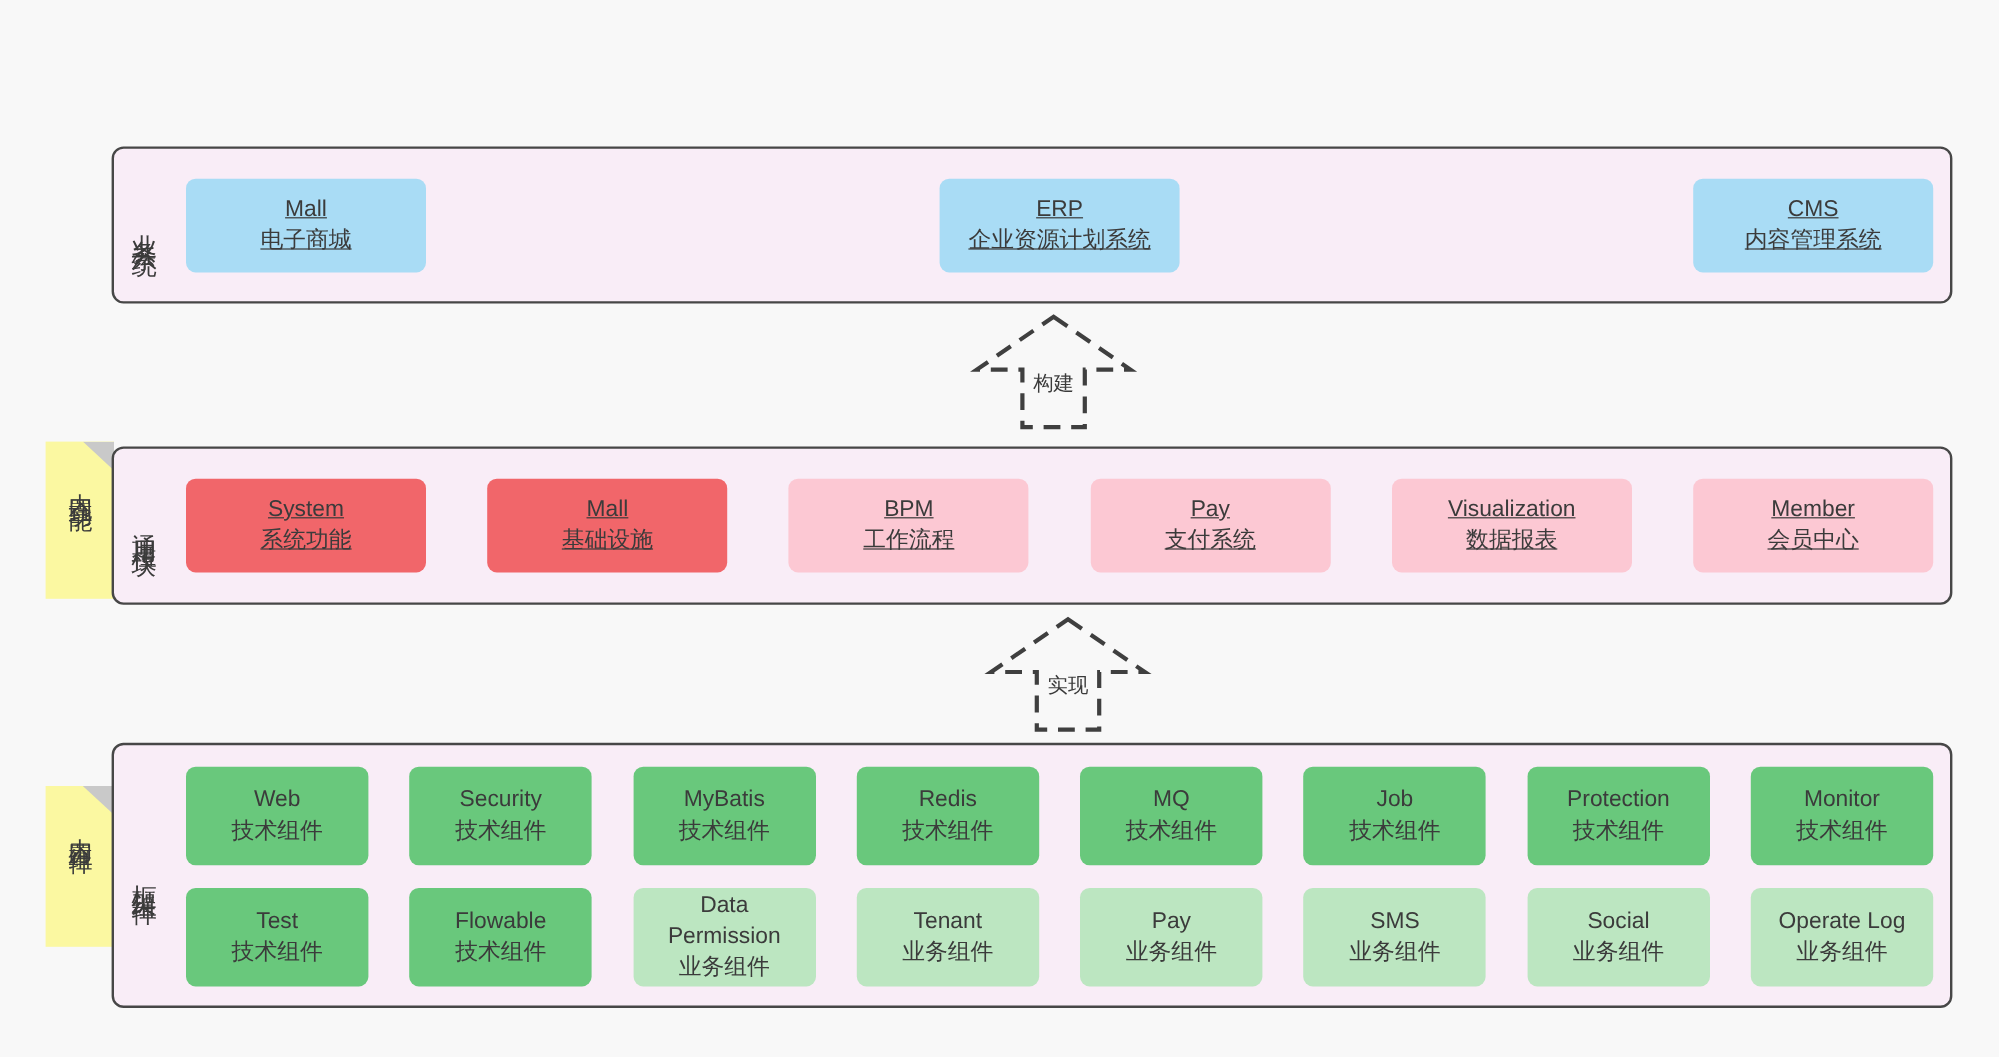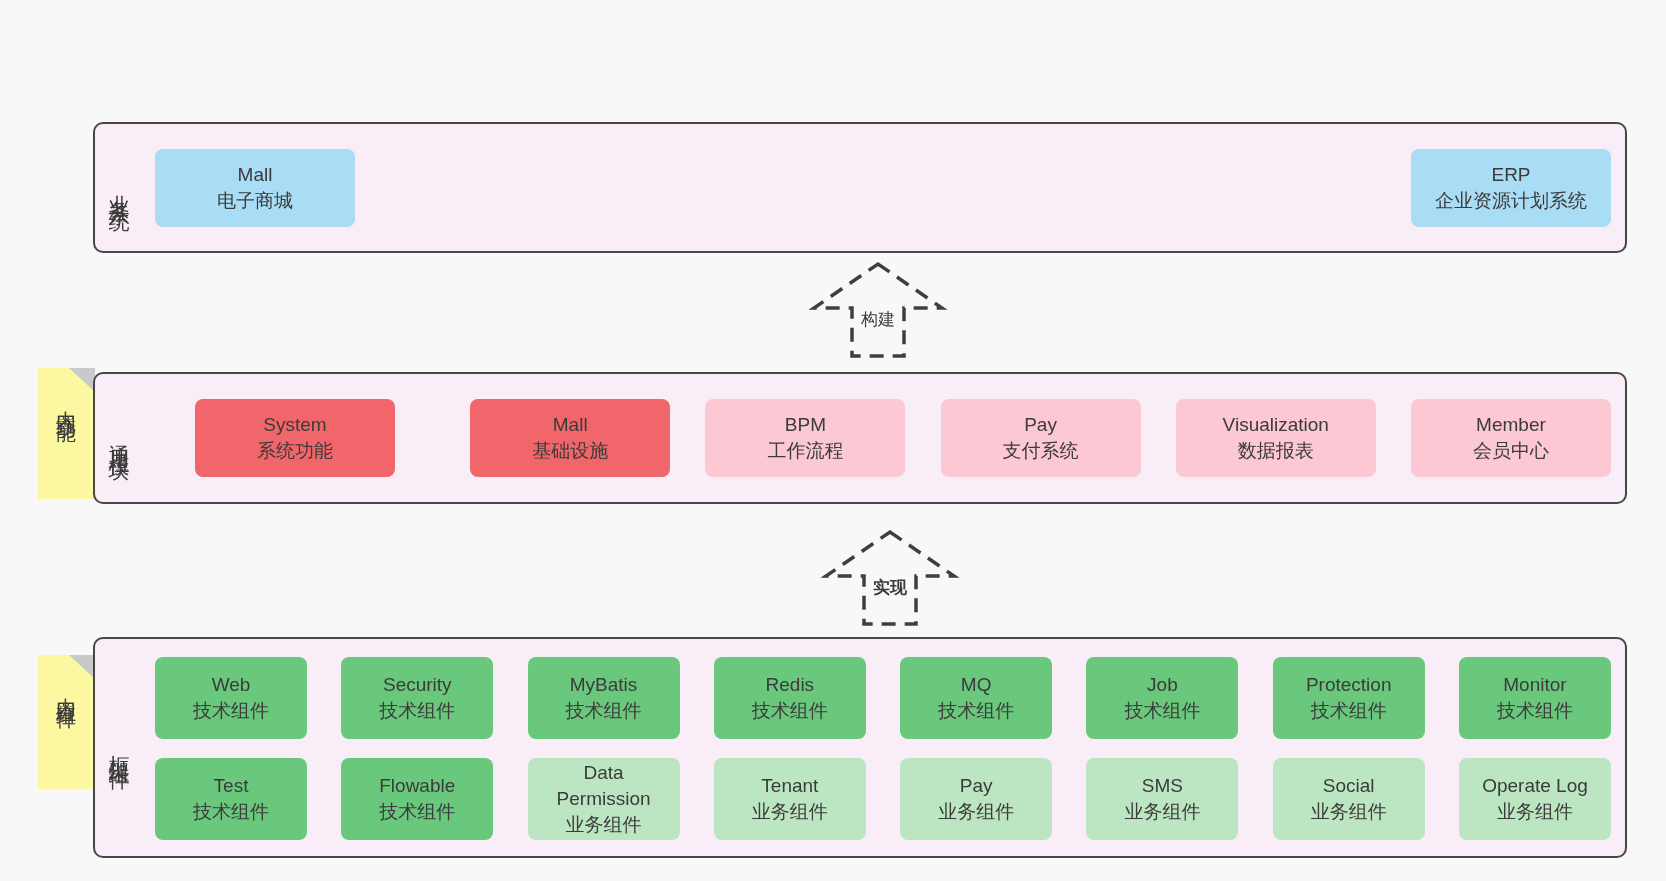--- a/index.html
+++ b/index.html
@@ -15,45 +15,45 @@
     font-family:"Liberation Sans","DejaVu Sans",sans-serif;
     color:var(--text);
   }
   .layer{
     position:absolute;left:93px;width:1534px;box-sizing:border-box;
     background:var(--layer-bg);
     border:2px solid var(--layer-border);border-radius:10px;z-index:1;
   }
   .layer-top{top:122px;height:131px;}
   .layer-mid{top:372px;height:132px;}
-  .layer-bottom{top:619px;height:221px;margin-top:18px;}
+  .layer-bottom{top:619px;height:221px;}
   .layer-label{
     position:absolute;left:14px;top:50%;transform:translateY(-50%);
     writing-mode:vertical-rl;text-orientation:upright;
     font-size:21px;letter-spacing:5px;line-height:1;color:var(--text);
     white-space:nowrap;
   }
   .boxes{
     position:absolute;left:60px;right:14px;top:50%;transform:translateY(-50%);
-    display:flex;justify-content:space-between;align-items:flex-start;
+    display:flex;justify-content:space-between;align-items:flex-start;text-decoration:underline;
   }
   .rows{
     position:absolute;left:60px;right:14px;top:18px;bottom:16px;
     display:flex;flex-direction:column;justify-content:space-between;
   }
   .rows .boxes-row{display:flex;justify-content:space-between;}
   .box{
     box-sizing:border-box;border-radius:8px;
     display:flex;flex-direction:column;justify-content:center;align-items:center;
     text-align:center;font-size:19px;line-height:26px;padding:2px 10px;
   }
   .box-wide{width:200px;height:78px;}
   .box-narrow{width:152px;height:82px;}
   .v-blue{background:var(--blue);}
-  .v-red{background:var(--red);margin-left:40px;}
+  .v-red{background:var(--red);}
   .v-pink{background:var(--pink);}
   .v-green{background:var(--green);}
   .v-green-light{background:var(--green-light);}
   .note{
     position:absolute;left:38px;width:57px;background:var(--note-yellow);
     z-index:0;box-sizing:border-box;padding-top:27px;
     display:flex;justify-content:center;
   }
   .note-mid{top:368px;height:131px;}
   .note-bottom{top:655px;height:134px;}
@@ -62,21 +62,21 @@
     background:var(--note-fold);
     clip-path:polygon(0 0,100% 0,100% 100%);
   }
   .note-text{
     writing-mode:vertical-rl;text-orientation:upright;
     font-size:20px;letter-spacing:4px;line-height:1;color:var(--text);
     white-space:nowrap;
   }
   .arrow{position:absolute;width:132px;height:96px;text-align:center;}
   .arrow-1{left:812px;top:262px;}
-  .arrow-2{left:824px;top:530px;font-weight:bold;}
+  .arrow-2{left:824px;top:514px;}
   .arrow svg{position:absolute;left:0;top:0;width:100%;height:100%;overflow:visible;}
   .arrow-label{
     position:absolute;left:50%;top:44px;transform:translateX(-50%);
     background:var(--page-bg);padding:2px 5px;font-size:17px;color:var(--text);
     white-space:nowrap;z-index:2;
   }
 </style>
 </head>
 <body>
 
@@ -93,20 +93,24 @@
   <div class="layer-label">业务系统</div>
   <div class="boxes">
     <div class="box box-wide v-blue">
       <div>Mall</div>
       <div>电子商城</div>
     </div>
     <div class="box box-wide v-blue">
       <div>ERP</div>
       <div>企业资源计划系统</div>
     </div>
+    <div class="box box-wide v-blue">
+      <div>CMS</div>
+      <div>内容管理系统</div>
+    </div>
   </div>
 </section>
 
 <div class="arrow arrow-1">
   <svg viewBox="0 0 132 96">
     <path d="M66 2 L130 46 L92 46 L92 94 L40 94 L40 46 L2 46 Z" fill="#f8f8f8" stroke="#3f3f3f" stroke-width="3.5" stroke-dasharray="14 9" stroke-linejoin="miter"></path>
   </svg>
   <div class="arrow-label">构建</div>
 </div>
 

